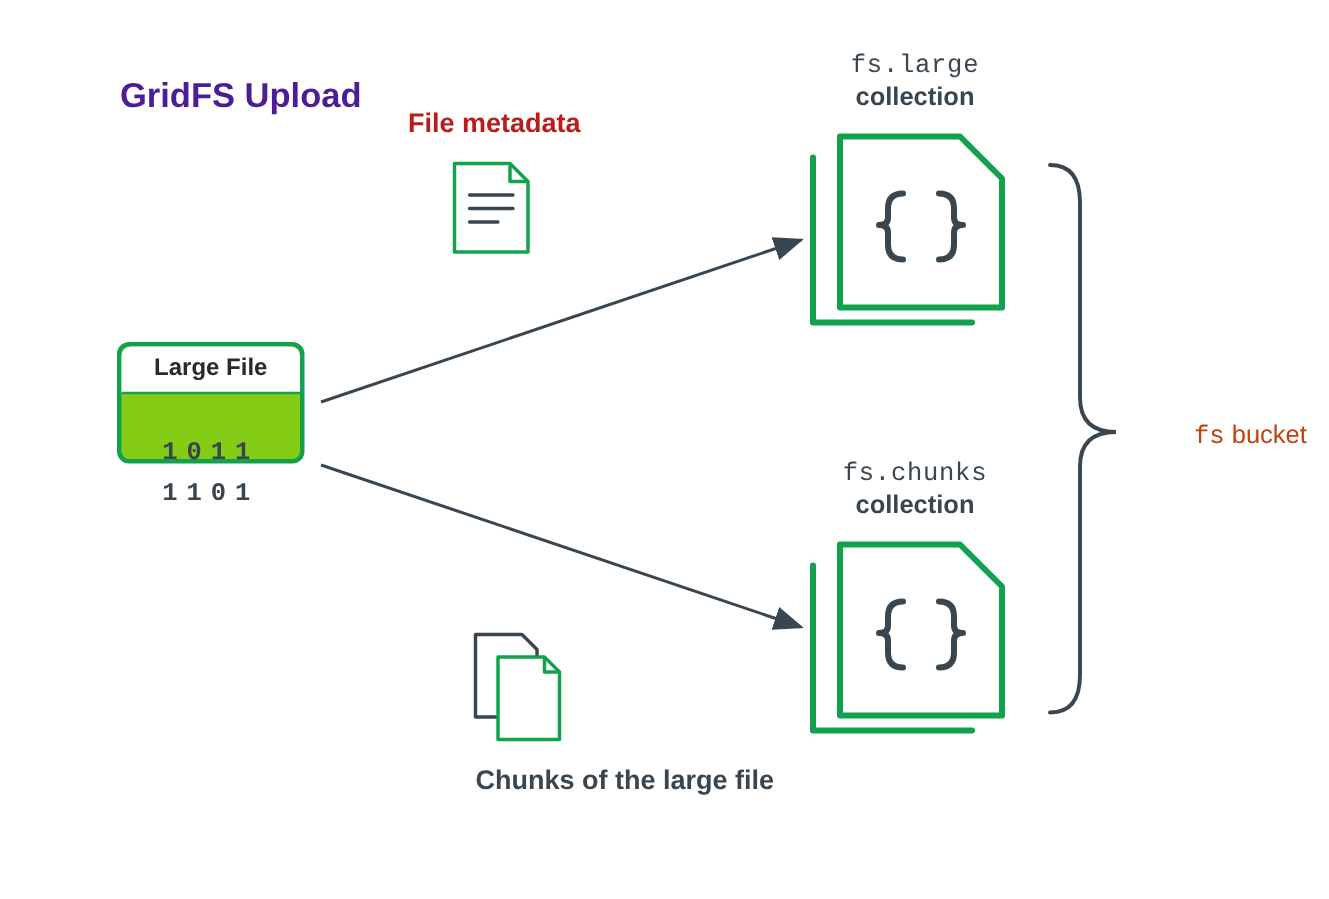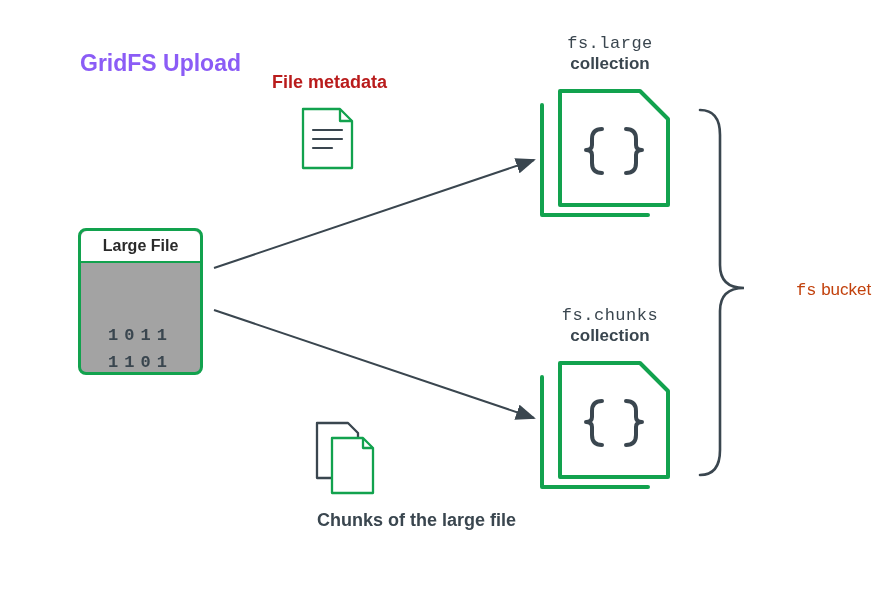--- a/index.html
+++ b/index.html
@@ -10,21 +10,21 @@
     font-family: Arial, Helvetica, sans-serif;
     color:#3a464f;
     position:relative;
     overflow:hidden;
   }
   .title {
     position:absolute;
     left:80px; top:50px;
     font-size:23px;
     font-weight:700;
-    color:#8b5cf6;
+    color:#4c1d95;
   }
   .label-meta {
     position:absolute;
     left:272px; top:72px;
     font-size:18px;
     font-weight:700;
     color:#b91c1c;
   }
   .label-chunks {
     position:absolute;
@@ -49,24 +49,24 @@
     left:780px; top:280px;
     font-size:17px;
     color:#c2410c;
     margin-left:16px;
   }
   .bucket-label .code { font-family: "Courier New", monospace; }
   
   .large-file {
     position:absolute;
     left:78px; top:228px;
-    width:125px; height:147px;
+    width:125px; height:81px;
     border:3px solid #12a24e;
     border-radius:8px;
-    background:#a3a3a3;
+    background:#84cc16;
   }
   .lf-header {
     height:32px;
     border-bottom:2px solid #12a24e;
     display:flex;
     align-items:center;
     justify-content:center;
     font-weight:700;
     font-size:16px;
     color:#2a2a2a;

